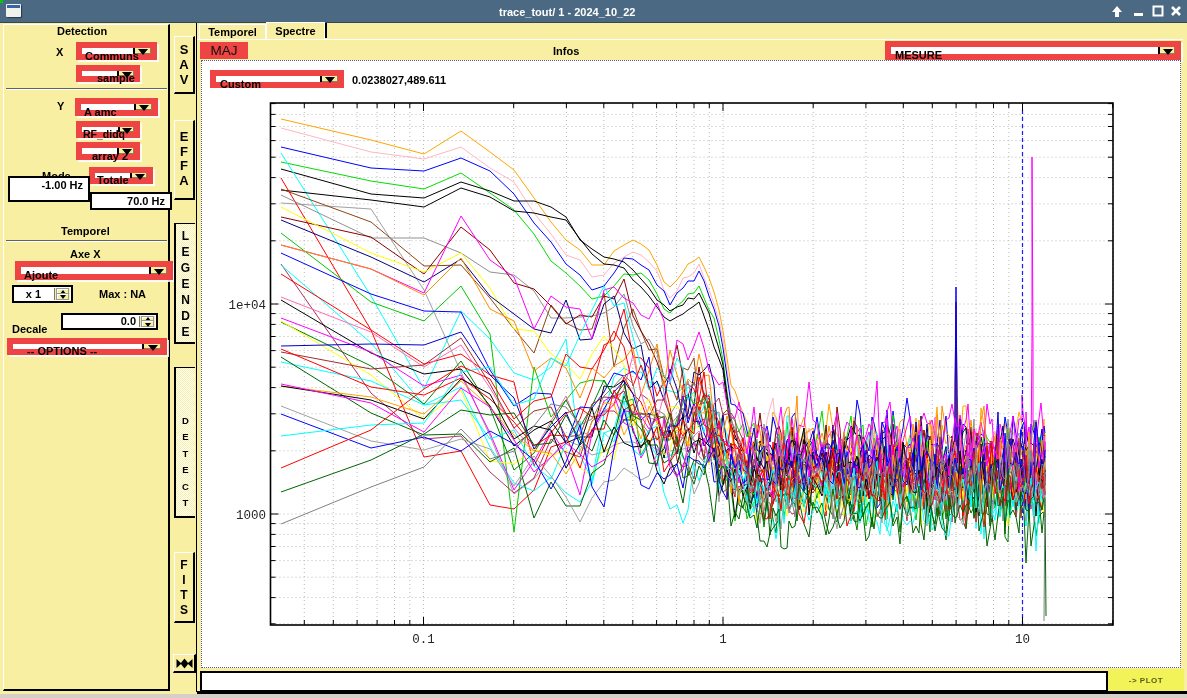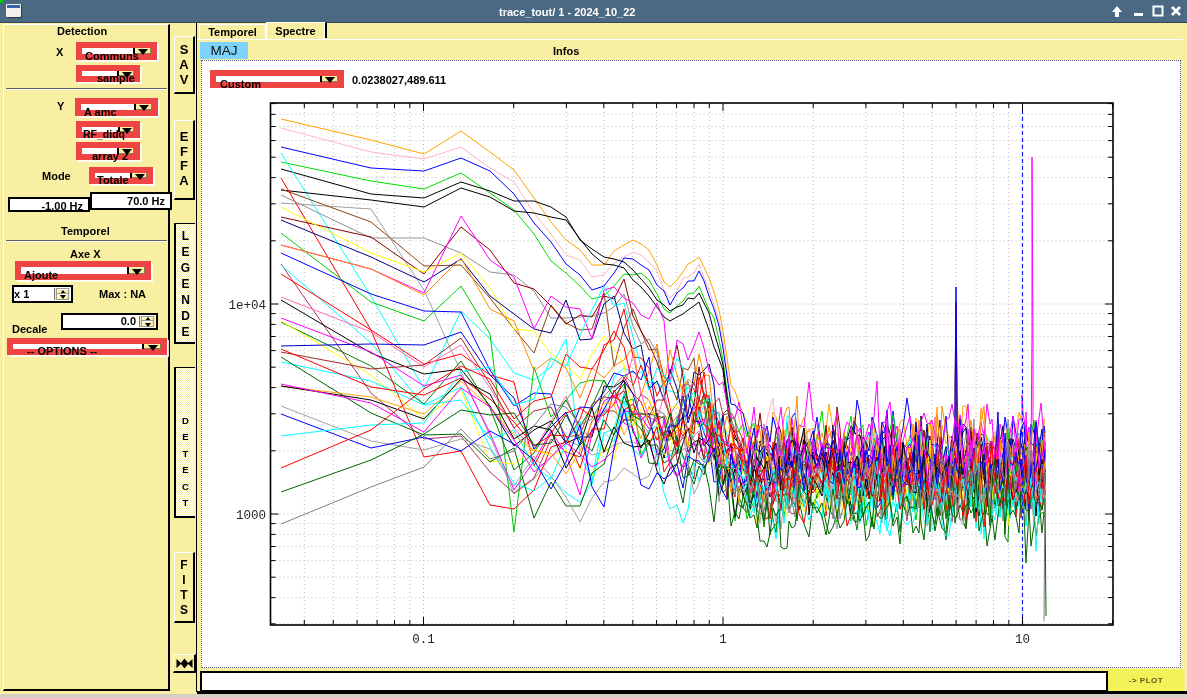--- a/index.html
+++ b/index.html
@@ -73,32 +73,32 @@
         <i></i>
       </span>
     </div>
 <div class="lbl" style="left:42px;top:170px;">Mode</div>
 <div class="combo" style="left:89px;top:167px;width:64px;height:17px">
 <span class="ct" style="padding-left:2px;font-size:11px;line-height:13px">Totale</span>
 <span class="ca" style="width:15px">
         <i></i>
       </span>
     </div>
-<div class="tentry" style="left:8px;top:197px;width:82px;height:15px;line-height:14px">-1.00 Hz</div>
+<div class="tentry" style="left:8px;top:176px;width:82px;height:26px;line-height:14px">-1.00 Hz</div>
 <div class="tentry" style="left:90px;top:192px;width:82px;height:18px;line-height:14px">70.0 Hz</div>
 <div class="lbl" style="left:61px;top:225px;">Temporel</div>
 <div class="sep" style="left:6px;top:240px;width:161px"></div>
 <div class="lbl" style="left:70px;top:248px;">Axe X</div>
-<div class="combo" style="left:15px;top:261px;width:136px;height:19px">
+<div class="combo" style="left:15px;top:261px;width:158px;height:19px">
 <span class="ct" style="padding-left:3px;font-size:11px;line-height:15px">Ajoute</span>
 <span class="ca" style="width:16px">
         <i></i>
       </span>
     </div>
-<div class="tentry spinb" style="left:12px;top:285px;width:61px;height:18px;line-height:14px;text-align:left;padding-right:12px">x 1&nbsp;&nbsp;
+<div class="tentry spinb" style="left:12px;top:285px;width:61px;height:18px;line-height:14px;text-align:center;padding-right:12px">x 1&nbsp;&nbsp;
 <span class="sp">
         <u class="up"></u>
         <u class="dn"></u>
       </span></div>
 <div class="lbl" style="left:99px;top:288px;">Max : NA</div>
 <div class="lbl" style="left:12px;top:323px;">Decale</div>
 <div class="tentry spinb" style="left:61px;top:313px;width:97px;height:17px;line-height:13px;text-align:right;padding-right:20px">0.0
 <span class="sp">
         <u class="up"></u>
         <u class="dn"></u>
@@ -151,22 +151,28 @@
 <path d="M16.5 1 L11.5 5.5 L16.5 10 Z" fill="#000"></path>
 </svg>
 
 <div style="position:absolute;left:196px;top:23px;width:1px;height:669px;background:#000;"></div>
 
 <div class="tab" style="left:199px;top:24px;width:67px;height:15px;line-height:15px;">Temporel</div>
 <div class="tab" style="left:266px;top:22px;width:59px;height:17px;line-height:16px;">Spectre</div>
 <div style="position:absolute;left:325px;top:23px;width:2px;height:15px;background:#000;"></div>
 <div style="position:absolute;left:197px;top:39px;width:986px;height:1px;background:#fff;"></div>
 
-<div style="position:absolute;left:200px;top:42px;width:48px;height:17px;background:#7dd3fc;color:#11110a;font:13.5px 'Liberation Sans',sans-serif;text-align:center;line-height:17px;">MAJ</div>
+<div style="position:absolute;left:200px;top:42px;width:48px;height:17px;background:#ef4444;color:#11110a;font:13.5px 'Liberation Sans',sans-serif;text-align:center;line-height:17px;">MAJ</div>
 <div class="lbl" style="left:553px;top:45px;">Infos</div>
+<div class="combo" style="left:885px;top:41px;width:296px;height:19px">
+<span class="ct" style="padding-left:4px;font-size:11px;line-height:15px">MESURE</span>
+<span class="ca" style="width:15px">
+        <i></i>
+      </span>
+    </div>
 
 <div style="position:absolute;left:201px;top:60px;width:980px;height:608px;background:#fff;border:1px dotted #5c5c8a;box-sizing:border-box;"></div>
 <svg id="plot" width="1187" height="698" viewBox="0 0 1187 698">
 <defs>
         <clipPath id="pc">
           <rect x="270.5" y="103.0" width="842.5" height="522.0"></rect>
         </clipPath>
       </defs>
 <g stroke="#b9b9b9" stroke-width="1" stroke-dasharray="1 3">
         <line x1="304.3" y1="104.0" x2="304.3" y2="624.0"></line>

